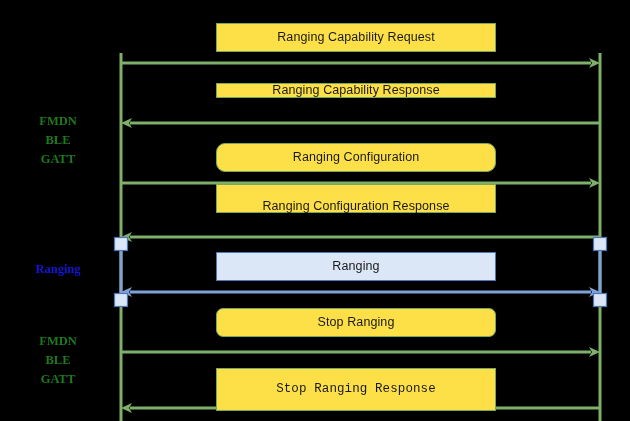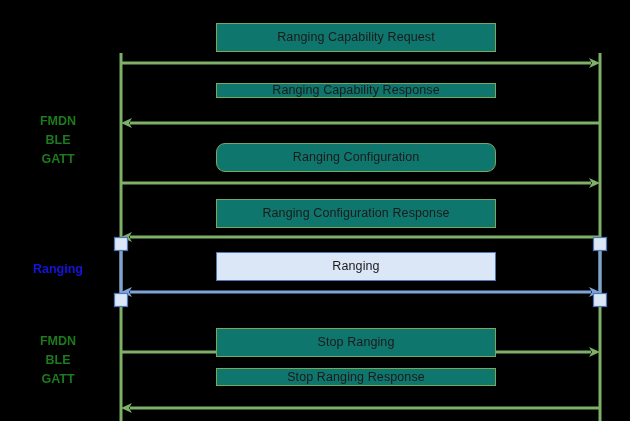--- a/index.html
+++ b/index.html
@@ -32,34 +32,35 @@
     display: flex;
     align-items: center;
     justify-content: center;
     font-size: 12.5px;
     line-height: 1;
     color: #1a1a1a;
     letter-spacing: 0.1px;
     white-space: nowrap;
   }
   .msg-box.green {
-    background: #0f766e;
+    background: #fde047;
     border: 1px solid #78a85c;
   }
   .msg-box.blue {
     background: #dbe6f7;
     border: 1px solid #4f76b5;
   }
   .phase-label {
     position: absolute;
     text-align: center;
     font-size: 12.5px;
     font-weight: bold;
     line-height: 19px;
     white-space: nowrap;
+    font-family: Liberation Serif, serif;
   }
   .phase-label.green { color: #1d7a1d; }
   .phase-label.blue  { color: #1414dd; }
 </style>
 </head>
 <body>
 
 <div id="diagram-root">
 
   <svg class="layer" viewBox="0 0 630 421" preserveAspectRatio="none" aria-hidden="true">
@@ -127,27 +128,27 @@
   <div id="message-boxes">
       <div class="msg-box green" style="left: 216px; top: 23px; width: 280px; height: 29px;">
         <span>Ranging Capability Request</span>
       </div>
       <div class="msg-box green" style="left: 216px; top: 83px; width: 280px; height: 15px;">
         <span>Ranging Capability Response</span>
       </div>
       <div class="msg-box green" style="left: 216px; top: 143px; width: 280px; height: 29px; border-radius: 9px;">
         <span>Ranging Configuration</span>
       </div>
-      <div class="msg-box green" style="left: 216px; top: 199px; width: 280px; height: 29px;">
+      <div class="msg-box green" style="left: 216px; top: 184px; width: 280px; height: 29px; align-items: flex-end;">
         <span>Ranging Configuration Response</span>
       </div>
       <div class="msg-box blue" style="left: 216px; top: 252px; width: 280px; height: 29px;">
         <span>Ranging</span>
       </div>
-      <div class="msg-box green" style="left: 216px; top: 328px; width: 280px; height: 29px;">
+      <div class="msg-box green" style="left: 216px; top: 308px; width: 280px; height: 29px; border-radius: 7px;">
         <span>Stop Ranging</span>
       </div>
-      <div class="msg-box green" style="left: 216px; top: 368px; width: 280px; height: 18px;">
+      <div class="msg-box green" style="left: 216px; top: 368px; width: 280px; height: 43px; font-family: Liberation Mono, monospace;">
         <span>Stop Ranging Response</span>
       </div>
     </div>
 
 </div>
 
 </body></html>

